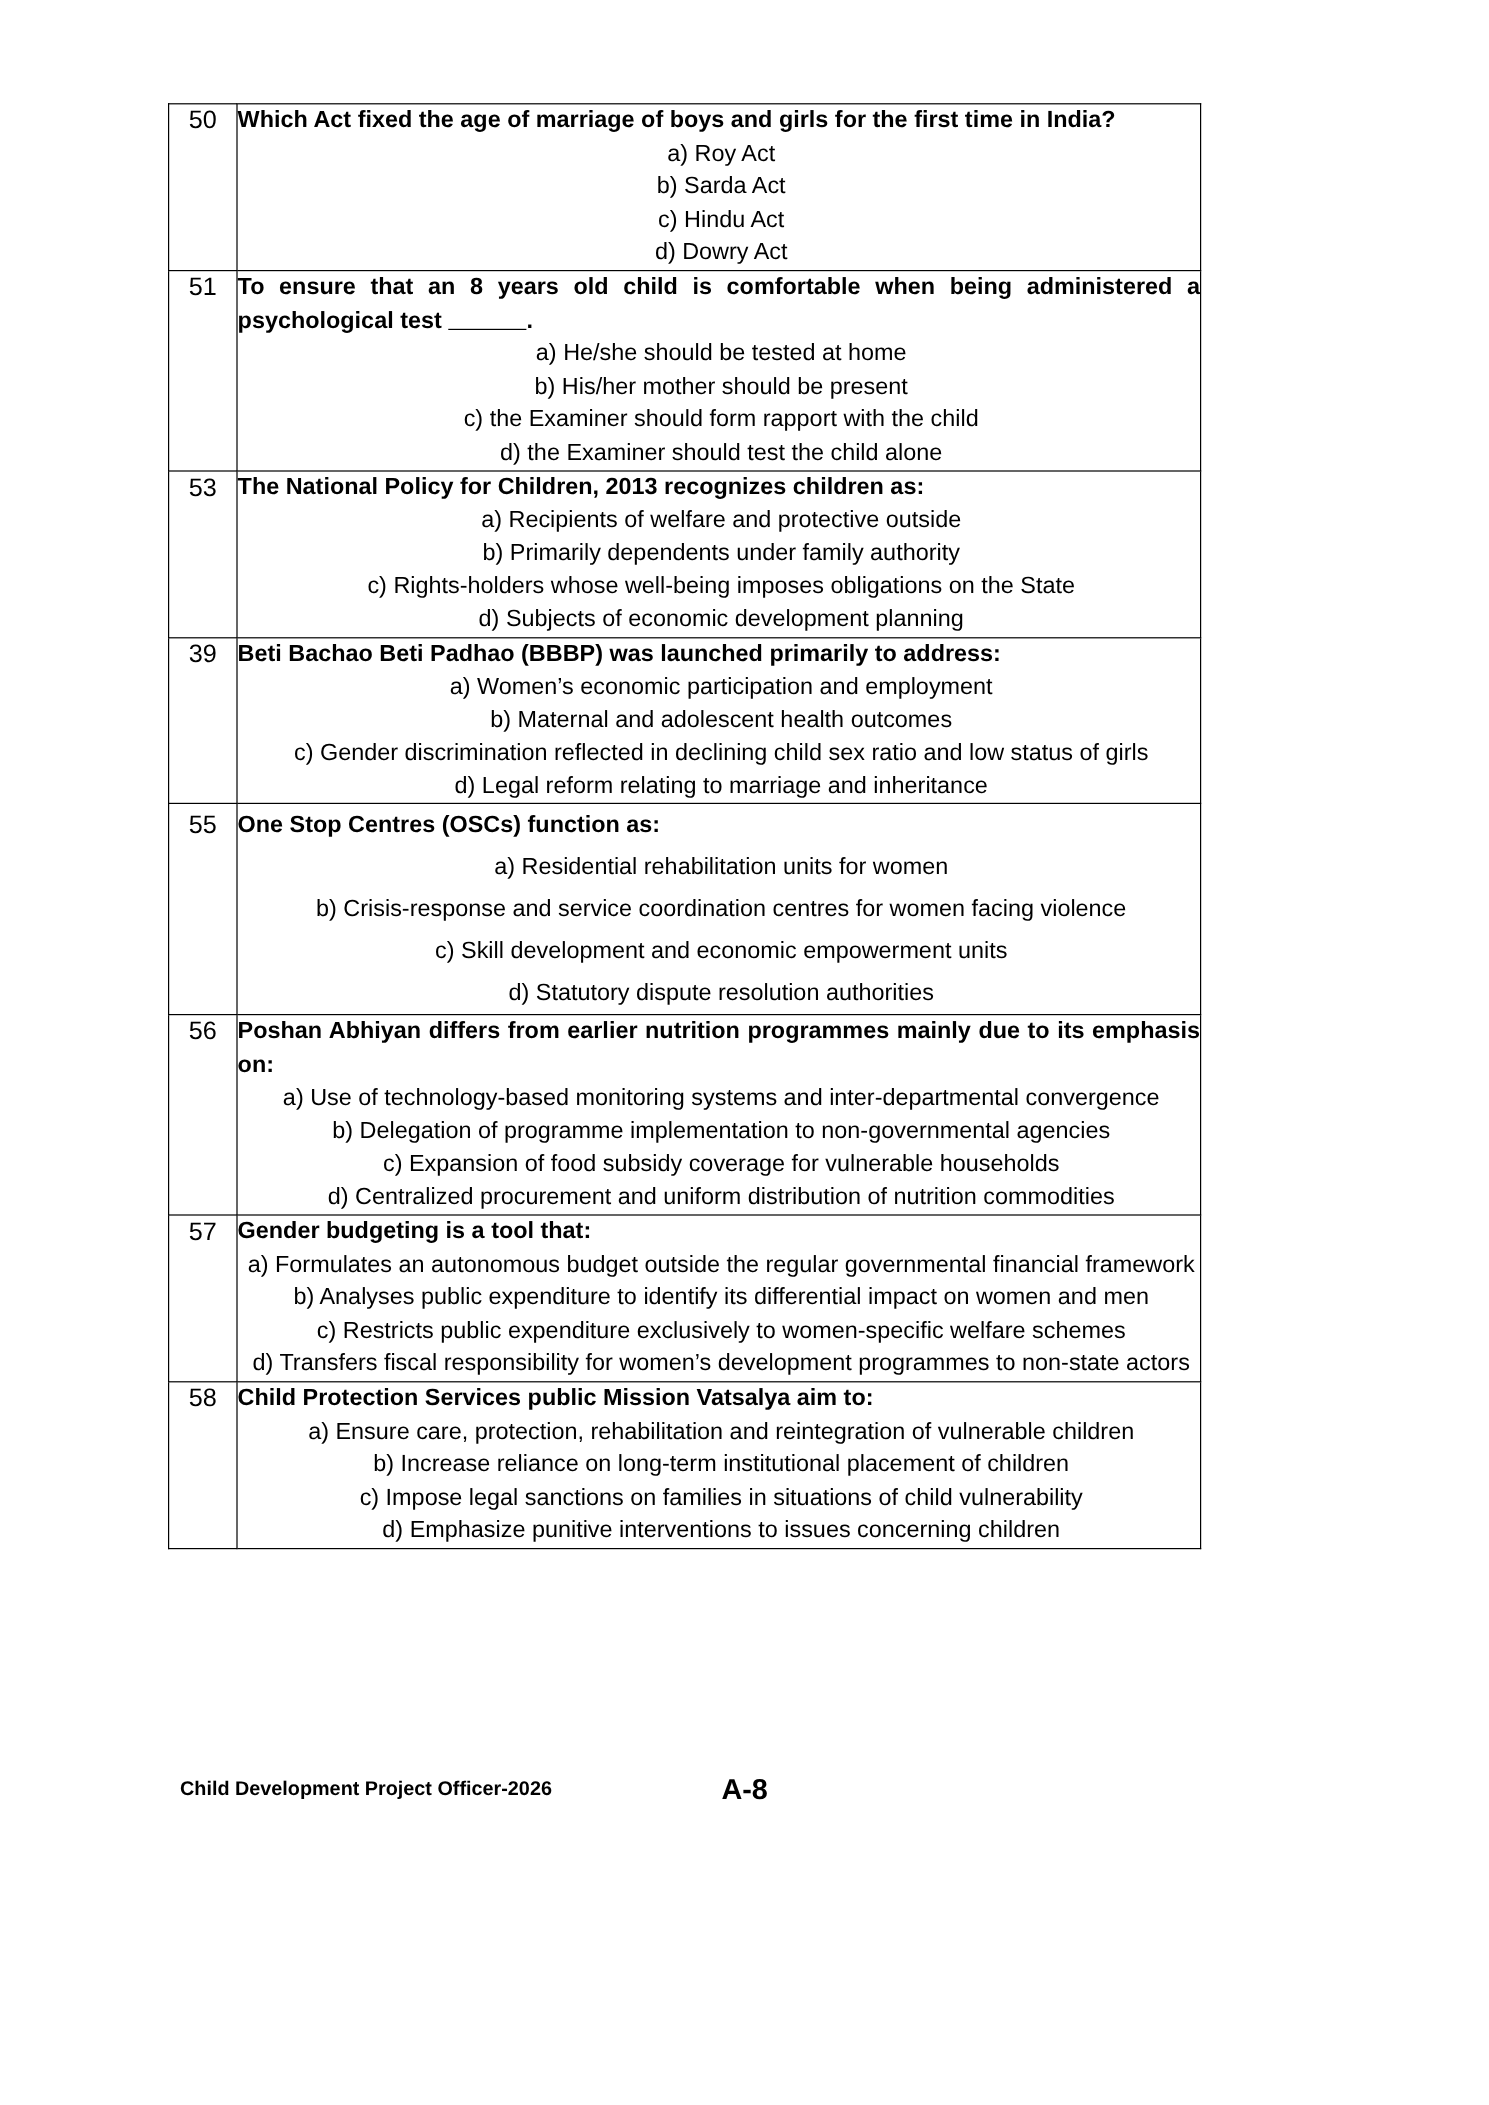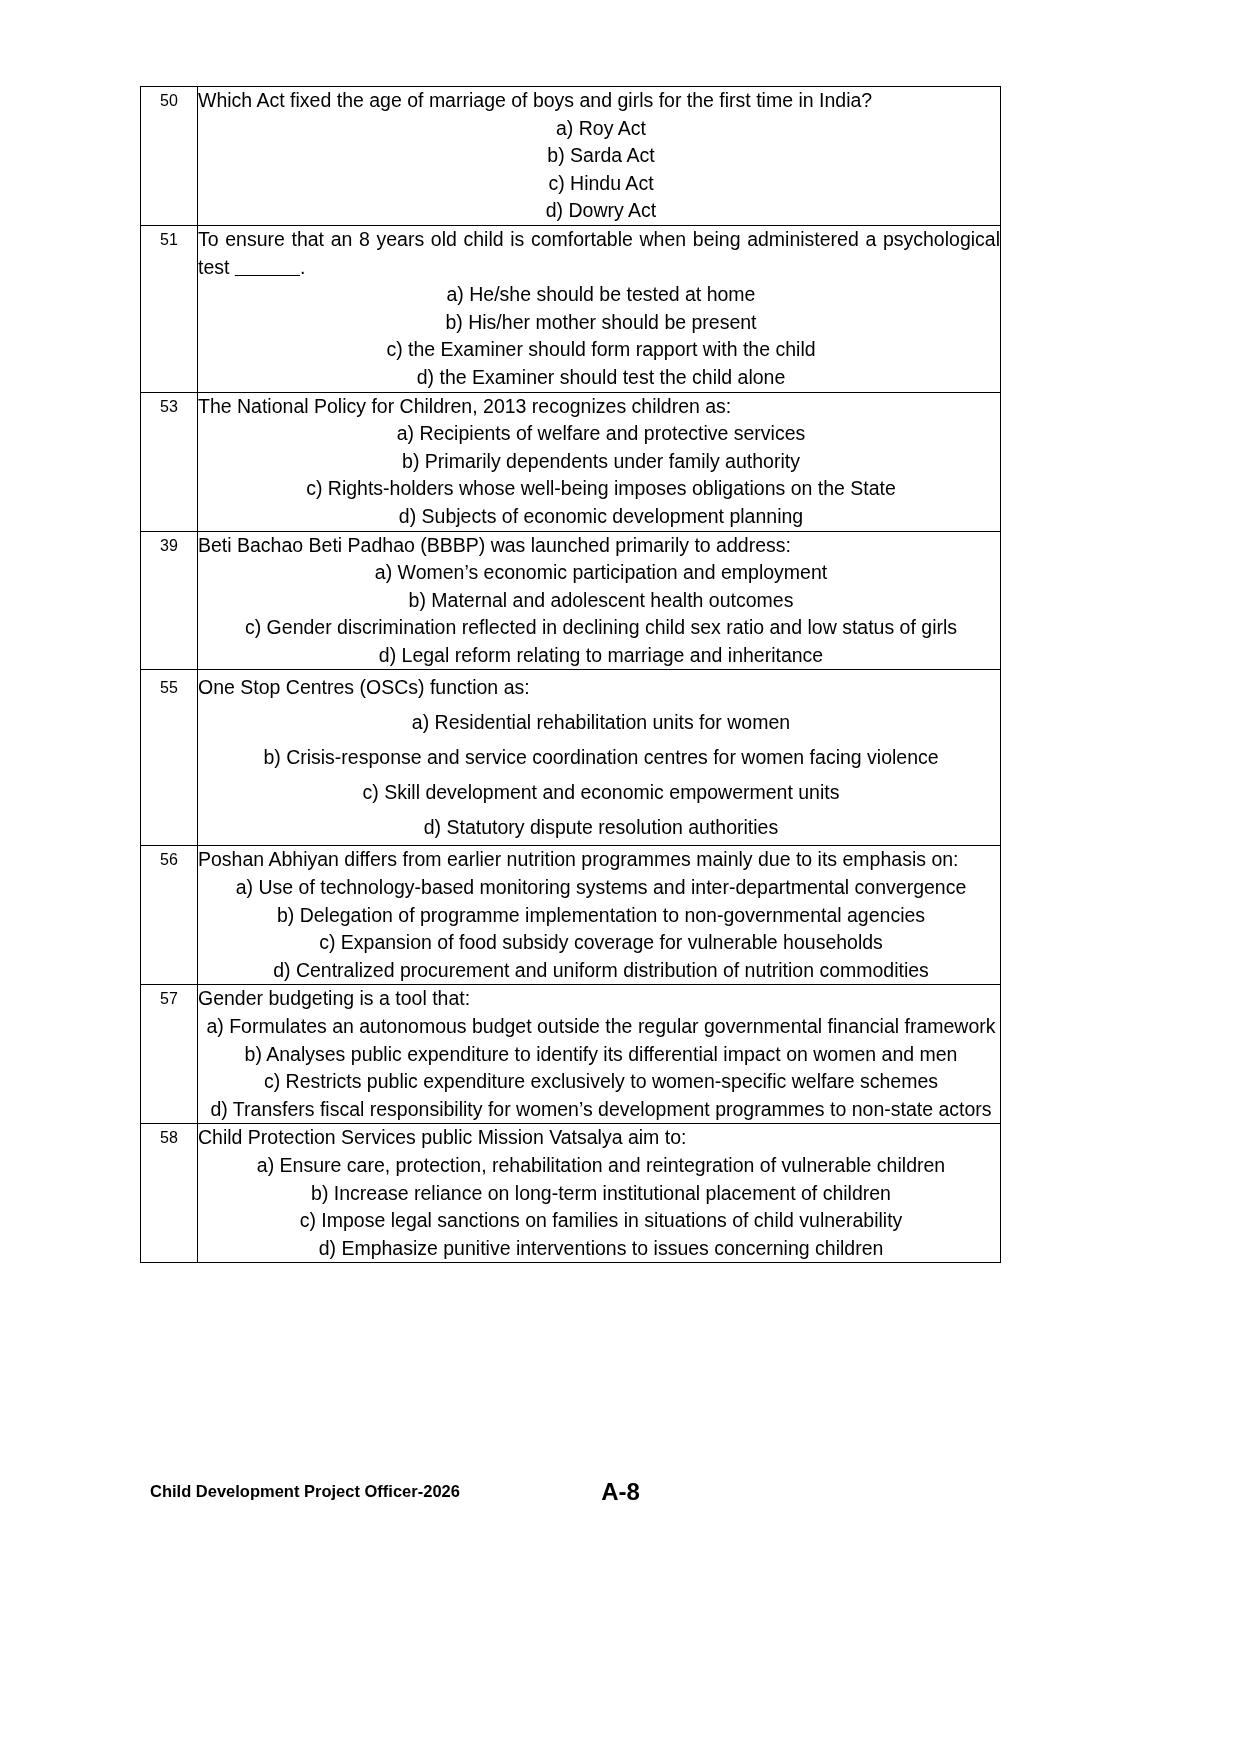--- a/index.html
+++ b/index.html
@@ -32,33 +32,34 @@
   .qtable tr > * {
     border: 1px solid #000000;
     vertical-align: top;
     padding: 0;
   }
   .col-num {
     width: 56px;
   }
   .qnum {
     text-align: center;
-    font-size: 16px;
+    font-size: 21px;
     line-height: 27.6px;
     padding: 7px 0 8px 0;
   }
   .qbody {
     padding: 7px 11px 8px 11px;
     font-size: 19.5px;
     line-height: 27.6px;
   }
 
   .stem {
     margin: 0;
     text-align: left;
+    font-weight: bold;
   }
   .stem.justify {
     text-align: justify;
     text-justify: inter-word;
   }
   .opt {
     margin: 0;
     padding-left: 24px;
     text-indent: -24px;
     text-align: center;
@@ -133,21 +134,21 @@
             <p class="opt hang">a) He/she should be tested at home</p>
             <p class="opt hang">b) His/her mother should be present</p>
             <p class="opt hang">c) the Examiner should form rapport with the child</p>
             <p class="opt hang">d) the Examiner should test the child alone</p>
           </td>
         </tr>
         <tr>
           <td class="col-num qnum">53</td>
           <td class="qbody">
             <p class="stem">The National Policy for Children, 2013 recognizes children as:</p>
-            <p class="opt hang">a) Recipients of welfare and protective services</p>
+            <p class="opt hang">a) Recipients of welfare and protective outside</p>
             <p class="opt hang">b) Primarily dependents under family authority</p>
             <p class="opt hang">c) Rights-holders whose well-being imposes obligations on the State</p>
             <p class="opt hang">d) Subjects of economic development planning</p>
           </td>
         </tr>
         <tr>
           <td class="col-num qnum">39</td>
           <td class="qbody">
             <p class="stem">Beti Bachao Beti Padhao (BBBP) was launched primarily to address:</p>
             <p class="opt hang">a) Women’s economic participation and employment</p>

